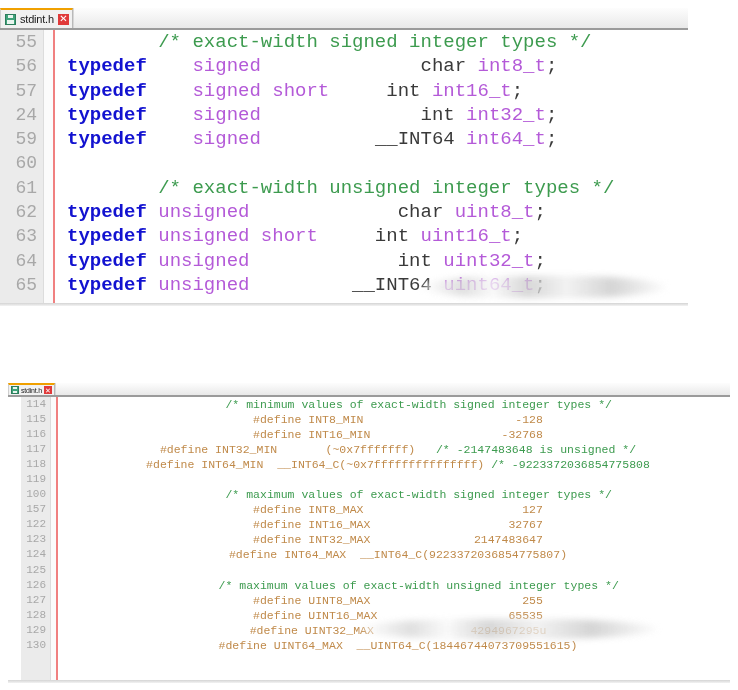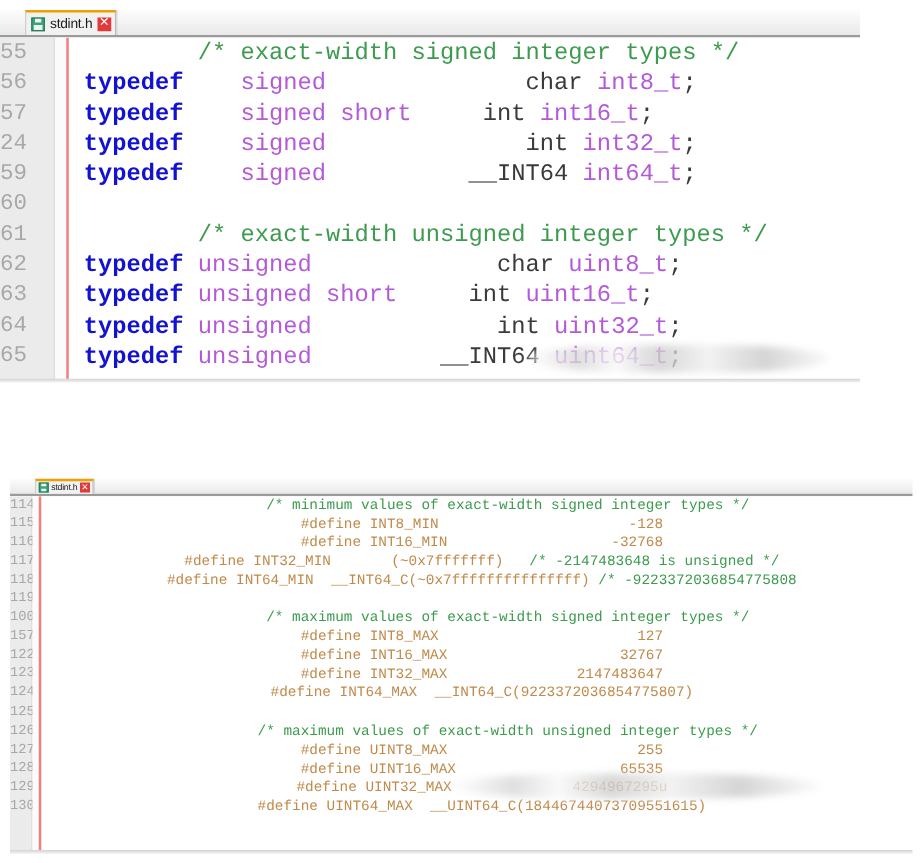--- a/index.html
+++ b/index.html
@@ -35,21 +35,20 @@
     align-items: center;
     background: #f1f1f1;
     border-top: 2px solid #f0a000;
     border-right: 1px solid #b9b9b9;
     border-left: 1px solid #cfcfcf;
     box-sizing: border-box;
     height: 100%;
     padding: 0 3px 0 4px;
     gap: 4px;
     cursor: default;
-    margin-left: 20px;
   }
   .tab-rest {
     flex: 1 1 auto;
     height: 100%;
     border-left: 1px solid #d7d7d7;
   }
   .disk-icon {
     position: relative;
     flex: 0 0 auto;
     background: #3fa37a;
@@ -98,20 +97,21 @@
     display: flex;
     background: #ffffff;
     overflow: hidden;
     box-sizing: border-box;
   }
   .gutter {
     flex: 0 0 auto;
     background: #ebebeb;
     border-right: 1px solid #dcdcdc;
     box-sizing: border-box;
+    text-align: right;
     color: #a8a8a8;
   }
   .marker-bar {
     flex: 0 0 auto;
     background: #fbfbfb;
   }
   .fold-bar {
     flex: 0 0 auto;
     border-left: 2px solid #f08080;
     background: #ffffff;
@@ -184,21 +184,21 @@
   #editor-1 .fold-bar { width: 10px; }
   #editor-1 .code-lines { padding-left: 2px; }
 
   
   #editor-2 { left: 8px; top: 383px; width: 722px; height: 300px; }
   #editor-2 .tabstrip { height: 14px; }
   #editor-2 .tab { font-size: 7px; padding: 0 2px 0 2px; gap: 2px; }
   #editor-2 .disk-icon { width: 8px; height: 8px; }
   #editor-2 .close-icon { width: 8px; height: 8px; font-size: 7px; }
   #editor-2 .code-body { height: 283px; font-size: 11.5px; line-height: 15.05px; }
-  #editor-2 .gutter { width: 18px; padding-right: 4px; font-size: 11px; }
+  #editor-2 .gutter { width: 30px; padding-right: 4px; font-size: 11px; margin-left: 13px; }
   #editor-2 .marker-bar { width: 5px; }
   #editor-2 .fold-bar { width: 6px; }
   #editor-2 .code-lines { padding-left: 2px; text-align: center; }
 </style>
 </head>
 <body>
 
 <div class="editor" id="editor-1">
 
   <div class="tabstrip">

